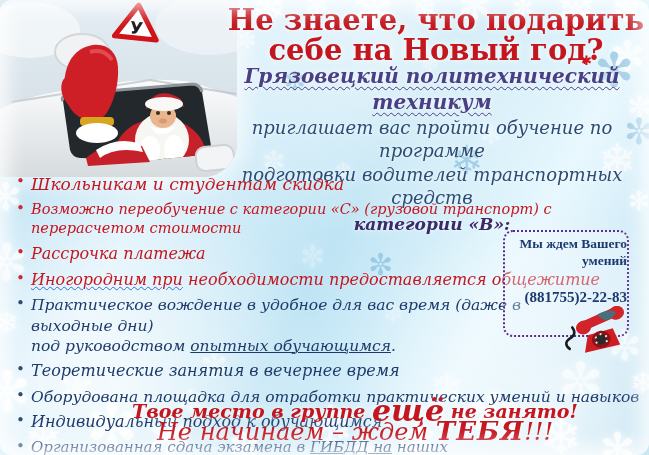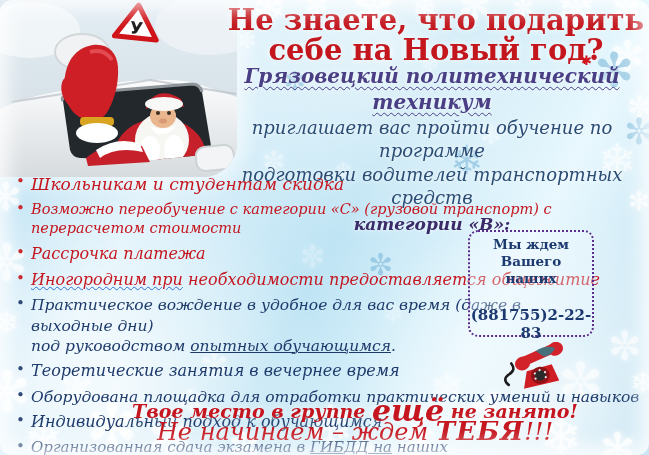--- a/index.html
+++ b/index.html
@@ -47,23 +47,23 @@
   .b4{font-size:16px;}
   .b5{font-size:15.5px;width:505px;}
   .b6{font-size:16px;}
   .b7{font-size:15.5px;}
   .b8{font-size:16px;}
   .b9{font-size:15px;width:505px;}
   .uw{text-decoration:underline;text-decoration-style:wavy;text-decoration-color:#2f6fd6;
     text-decoration-thickness:1px;}
   .ul{text-decoration:underline;text-decoration-thickness:1px;}
   
-  .contact{position:absolute;left:468px;top:230px;width:122px;height:99px;
-    border:2px dotted #5b2d8e;border-radius:10px;text-align:center;
-    background:rgba(240,250,255,.35);color:#1c3a70;padding-top:4px;}
+  .contact{position:absolute;left:503px;top:230px;width:122px;height:99px;
+    border:2px dotted #5b2d8e;border-radius:10px;text-align:right;
+    background:rgba(240,250,255,.35);color:#1c3a70;padding-top:4px;font-family:Liberation Serif, serif;}
   .c-line{font-weight:bold;font-size:13.5px;line-height:1.25;}
   .c-phone{font-weight:bold;font-size:15px;margin-top:19px;}
   .c-icon{margin-top:0px;}
   
   .footer1{position:absolute;left:130px;top:393px;width:450px;text-align:center;
     font-style:italic;font-weight:bold;font-size:19px;color:#c5161f;
     text-shadow:0 0 6px rgba(255,255,255,.9);}
   .footer1 .big{font-size:30px;font-weight:bold;vertical-align:-3px;}
   .footer2{position:absolute;left:130px;top:416px;width:450px;text-align:center;
     font-style:italic;font-size:24px;color:#c5161f;text-shadow:0 0 6px rgba(255,255,255,.9);}
@@ -237,21 +237,21 @@
       <span>Индивидуальный подход к обучающимся</span>
     </li>
     <li class="navy b9">
       <span class="dot">•</span>
       <span>Организованная сдача экзамена в </span><span class="ul">ГИБДД  на</span><span> наших автомобилях</span>
     </li>
   </ul>
 
   <div class="contact">
     <div class="c-line">Мы ждем Вашего</div>
-    <div class="c-line">наших</div>
+    <div class="c-line">умений</div>
     <div class="c-phone">(881755)2-22-83</div>
     <div class="c-icon">
       <svg width="70" height="48" viewBox="0 0 80 56">
         <path d="M14,50 q-8,-6 0,-12 q9,-5 3,-13" fill="none" stroke="#1b1b1b" stroke-width="3" stroke-linecap="round"></path>
         <g transform="rotate(-8 50 40)">
           <path d="M30,52 L72,48 L66,28 L36,32 Z" fill="#cf1d24"></path>
           <ellipse cx="51" cy="39" rx="11" ry="10" fill="#8e1217"></ellipse>
           <ellipse cx="51" cy="39" rx="6.5" ry="6" fill="#2a2a2a"></ellipse>
           <circle cx="45" cy="36" r="1.3" fill="#e9e9e9"></circle>
             <circle cx="51" cy="33" r="1.3" fill="#e9e9e9"></circle>

